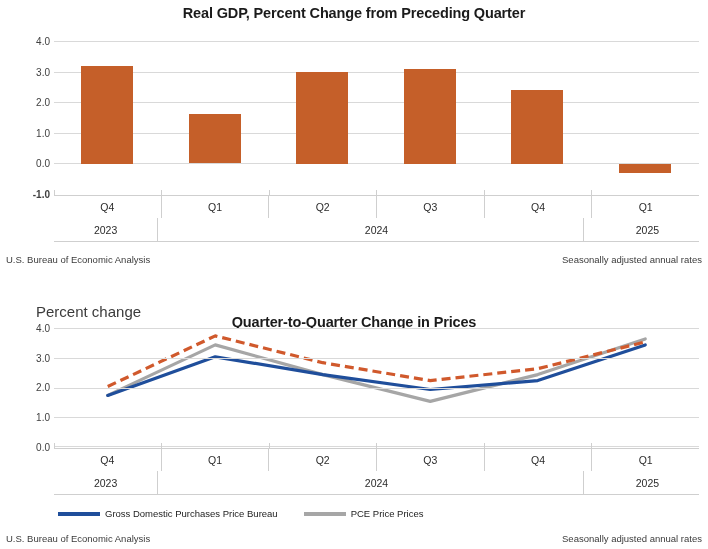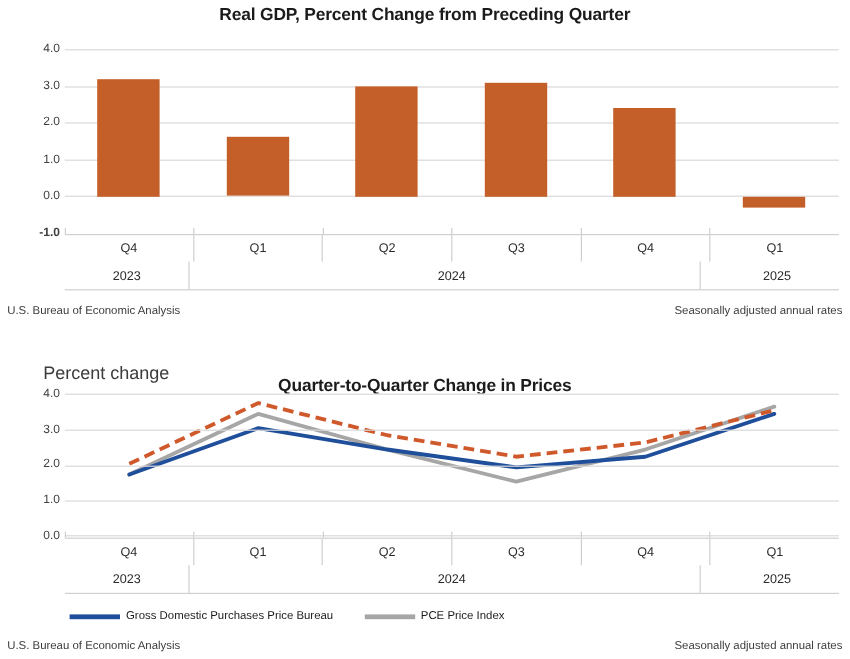--- a/index.html
+++ b/index.html
@@ -258,21 +258,21 @@
     </div>
   </div>
 
   <div class="legend" style="left:58px; top:508px;">
     <div class="legend-item">
       <span class="swatch blue"></span>
       <span>Gross Domestic Purchases Price Bureau</span>
     </div>
     <div class="legend-item">
       <span class="swatch gray"></span>
-      <span>PCE Price Index</span>
+      <span>PCE Price Prices</span>
     </div>
   </div>
 
   <div class="footer-row" style="top:533px;">
     <span>U.S. Bureau of Economic Analysis</span>
     <span>Seasonally adjusted annual rates</span>
   </div>
 
 </div>
 

